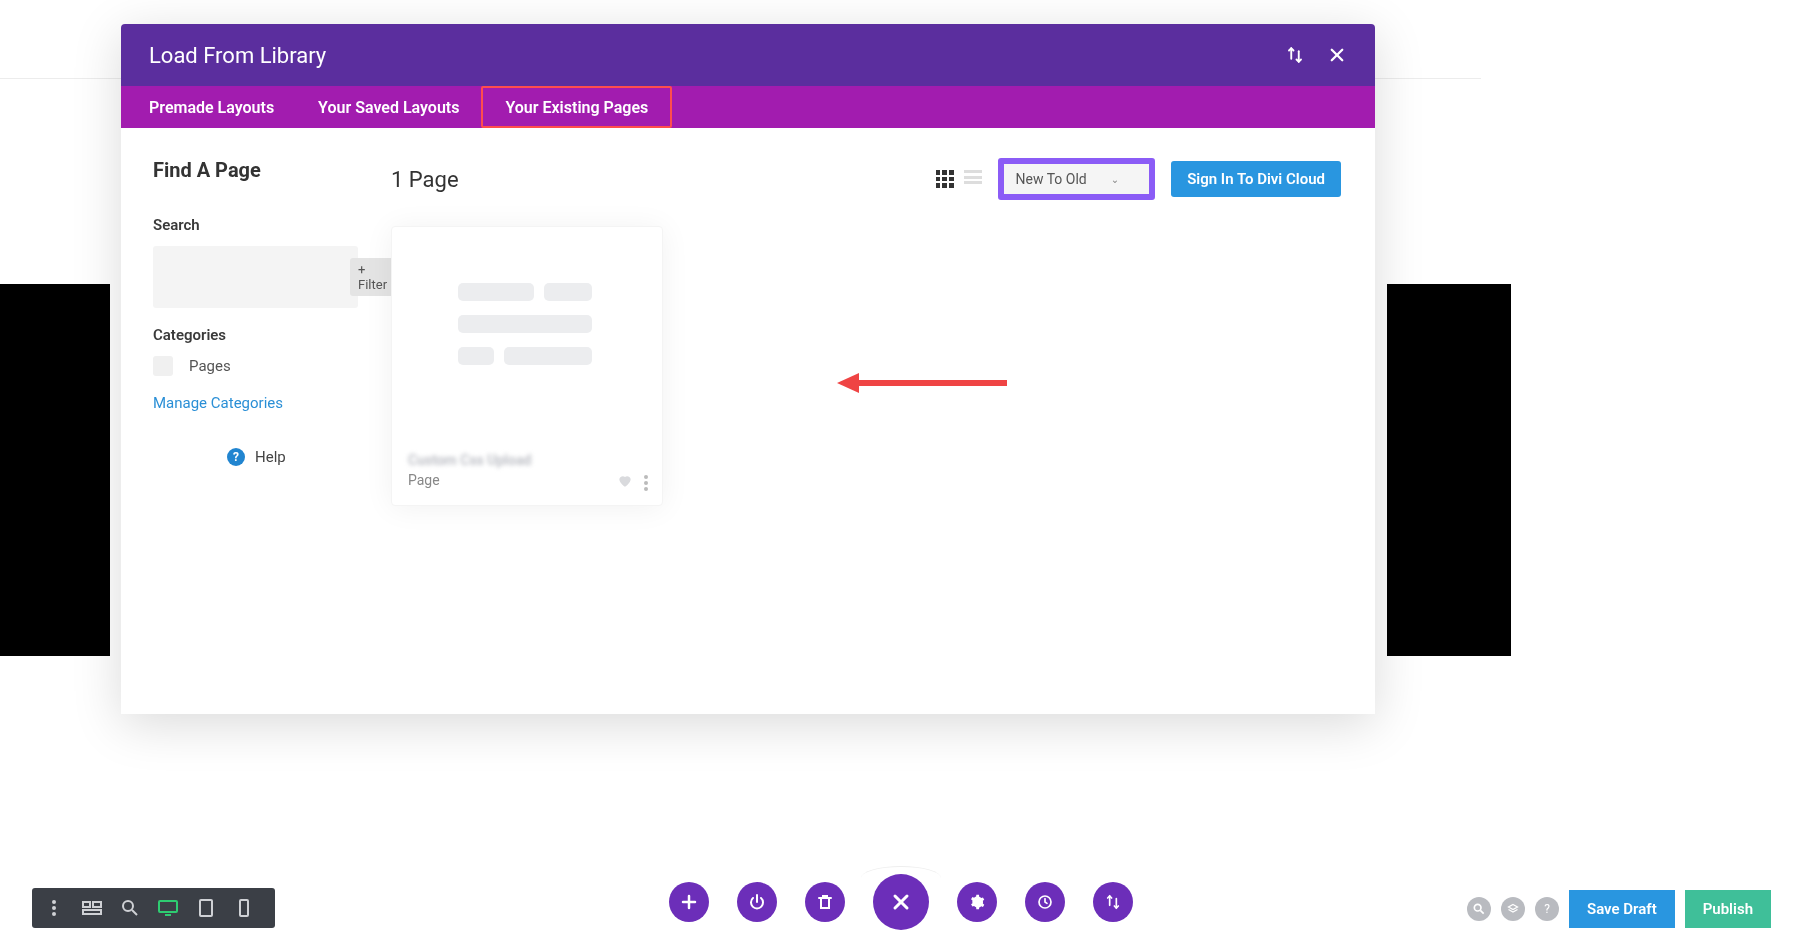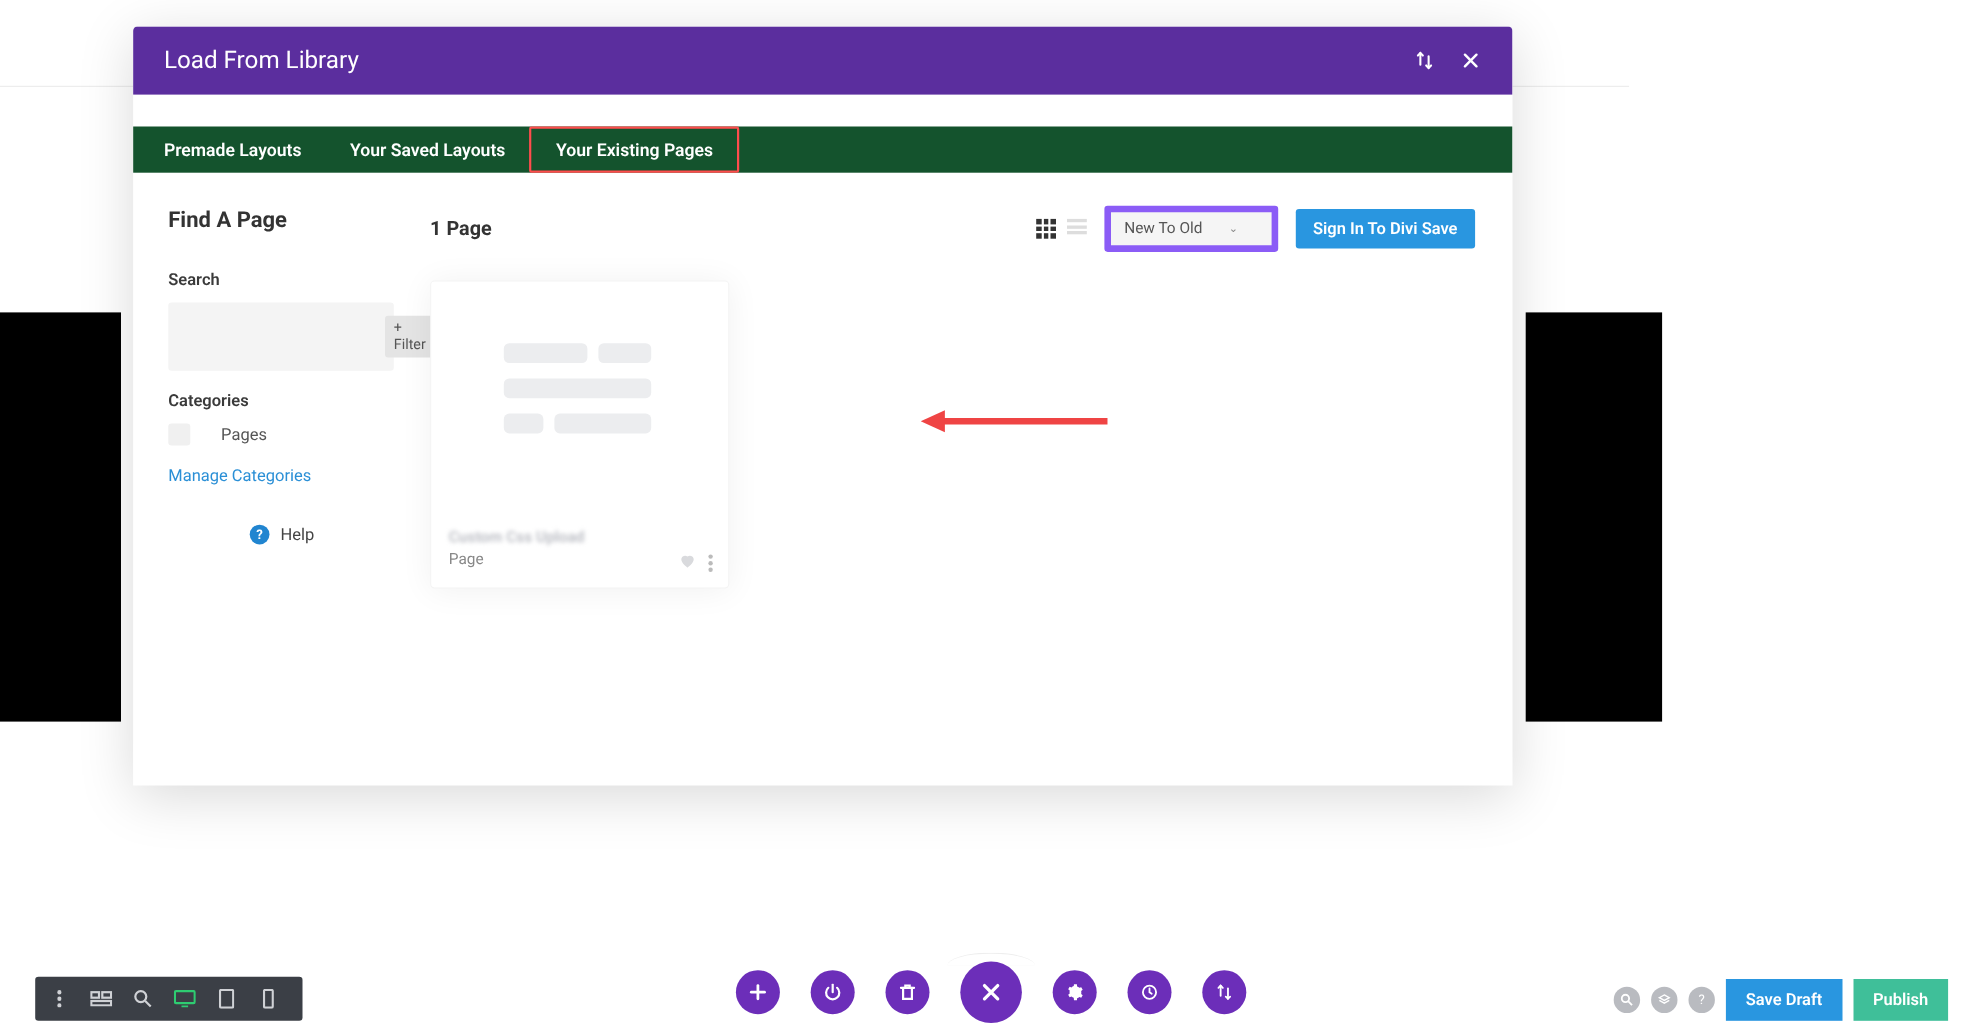--- a/index.html
+++ b/index.html
@@ -8,47 +8,47 @@
   .bg-right-black { position: absolute; top: 284px; right: 290px; width: 124px; height: 372px; background: #000; }
 
   
   .modal { position: absolute; top: 24px; left: 121px; width: 1254px; height: 690px; background: #fff; border-radius: 4px 4px 0 0; box-shadow: 0 10px 50px rgba(0,0,0,.15); overflow: hidden; display: flex; flex-direction: column; }
   .modal-header { background: #5b2e9e; color: #fff; height: 62px; display: flex; align-items: center; justify-content: space-between; padding: 0 28px; }
   .modal-title { font-size: 22px; font-weight: 400; }
   .modal-header-right { display: flex; gap: 22px; align-items: center; }
   .hdr-icon { width: 20px; height: 20px; cursor: pointer; display: flex; align-items: center; justify-content: center; }
 
   
-  .tabs { background: #14532d; height: 42px; display: flex; align-items: stretch; padding: 0 6px; margin-top: 29px; }
+  .tabs { background: #a21caf; height: 42px; display: flex; align-items: stretch; padding: 0 6px; }
   .tab { color: #fff; font-weight: 600; font-size: 16px; padding: 0 22px; display: flex; align-items: center; cursor: pointer; }
   .tab.active-highlight { border: 2px solid #ff4d4d; border-radius: 2px; }
 
   
   .modal-body { flex: 1; display: flex; }
   .sidebar { width: 270px; padding: 30px 12px 0 32px; }
   .sidebar h3 { font-size: 20px; font-weight: 700; color: #333; margin-bottom: 34px; }
   .field-label { font-size: 15px; font-weight: 600; color: #3a3a3a; margin-bottom: 12px; }
   .search-row { width: 205px; display: flex; align-items: center; background: #f4f4f4; border-radius: 3px; }
   .search-row input { flex: 1; background: transparent; border: none; height: 30px; padding-left: 8px; }
   .filter-badge { background: #e4e4e4; padding: 4px 8px; margin: 12px; font-size: 13px; color: #555; border-radius: 3px; cursor: pointer; }
 
   .cat-label { font-size: 15px; font-weight: 600; color: #3a3a3a; margin-bottom: 12px; }
-  .cat-item { display: flex; align-items: center; gap: 28px; margin-bottom: 18px; }
+  .cat-item { display: flex; align-items: center; gap: 16px; margin-bottom: 18px; }
   .cat-check { width: 20px; height: 20px; background: #f0f0f0; border-radius: 3px; }
   .cat-name { font-size: 15px; color: #555; }
   .manage-link { font-size: 15px; color: #2a8fd6; cursor: pointer; }
 
   .help-row { margin-top: 36px; display: flex; align-items: center; gap: 10px; padding-left: 74px; }
   .help-icon { width: 18px; height: 18px; background: #2185d0; color: #fff; border-radius: 50%; display: flex; align-items: center; justify-content: center; font-size: 12px; font-weight: 700; }
   .help-text { font-size: 15px; color: #444; }
 
   
   .main-col { flex: 1; padding: 30px 34px 0 0; }
   .main-top { display: flex; align-items: center; justify-content: space-between; margin-bottom: 26px; }
-  .count-title { font-size: 18px; font-weight: 700; color: #333; }
+  .count-title { font-size: 22px; font-weight: 400; color: #333; }
   .main-top-right { display: flex; align-items: center; gap: 16px; }
   .view-toggle { display: flex; gap: 10px; }
   .grid-icon-box { width: 18px; height: 18px; display: grid; grid-template-columns: repeat(3,1fr); grid-template-rows: repeat(3,1fr); gap: 2px; }
   .grid-icon-box span { background: #333; }
   .list-icon-box { width: 18px; height: 14px; display: flex; flex-direction: column; justify-content: space-between; }
   .list-icon-box span { height: 3px; background: #ddd; }
   .sort-select { background: #f5f5f5; border: 6px solid #8b5cf6; padding: 7px 30px 7px 12px; font-size: 14px; color: #555; border-radius: 3px; cursor: pointer; position: relative; display: flex; align-items: center; gap: 24px; }
   .sort-caret { font-size: 10px; color: #888; }
   .signin-btn { background: #2996e0; color: #fff; border: none; padding: 9px 16px; font-size: 15px; font-weight: 600; border-radius: 3px; cursor: pointer; }
 
@@ -173,21 +173,21 @@
                   <span></span>
                   <span></span>
                   <span></span>
                 </div>
             </div>
           </div>
           <div class="sort-select">
             <span>New To Old</span>
             <span class="sort-caret">⌄</span>
           </div>
-          <button class="signin-btn">Sign In To Divi Save</button>
+          <button class="signin-btn">Sign In To Divi Cloud</button>
         </div>
       </div>
 
       <div class="card">
         <div class="card-preview">
           <div class="preview-row">
             <div class="preview-block" style="width:76px"></div>
             <div class="preview-block" style="width:48px"></div>
           </div>
           <div class="preview-row">

